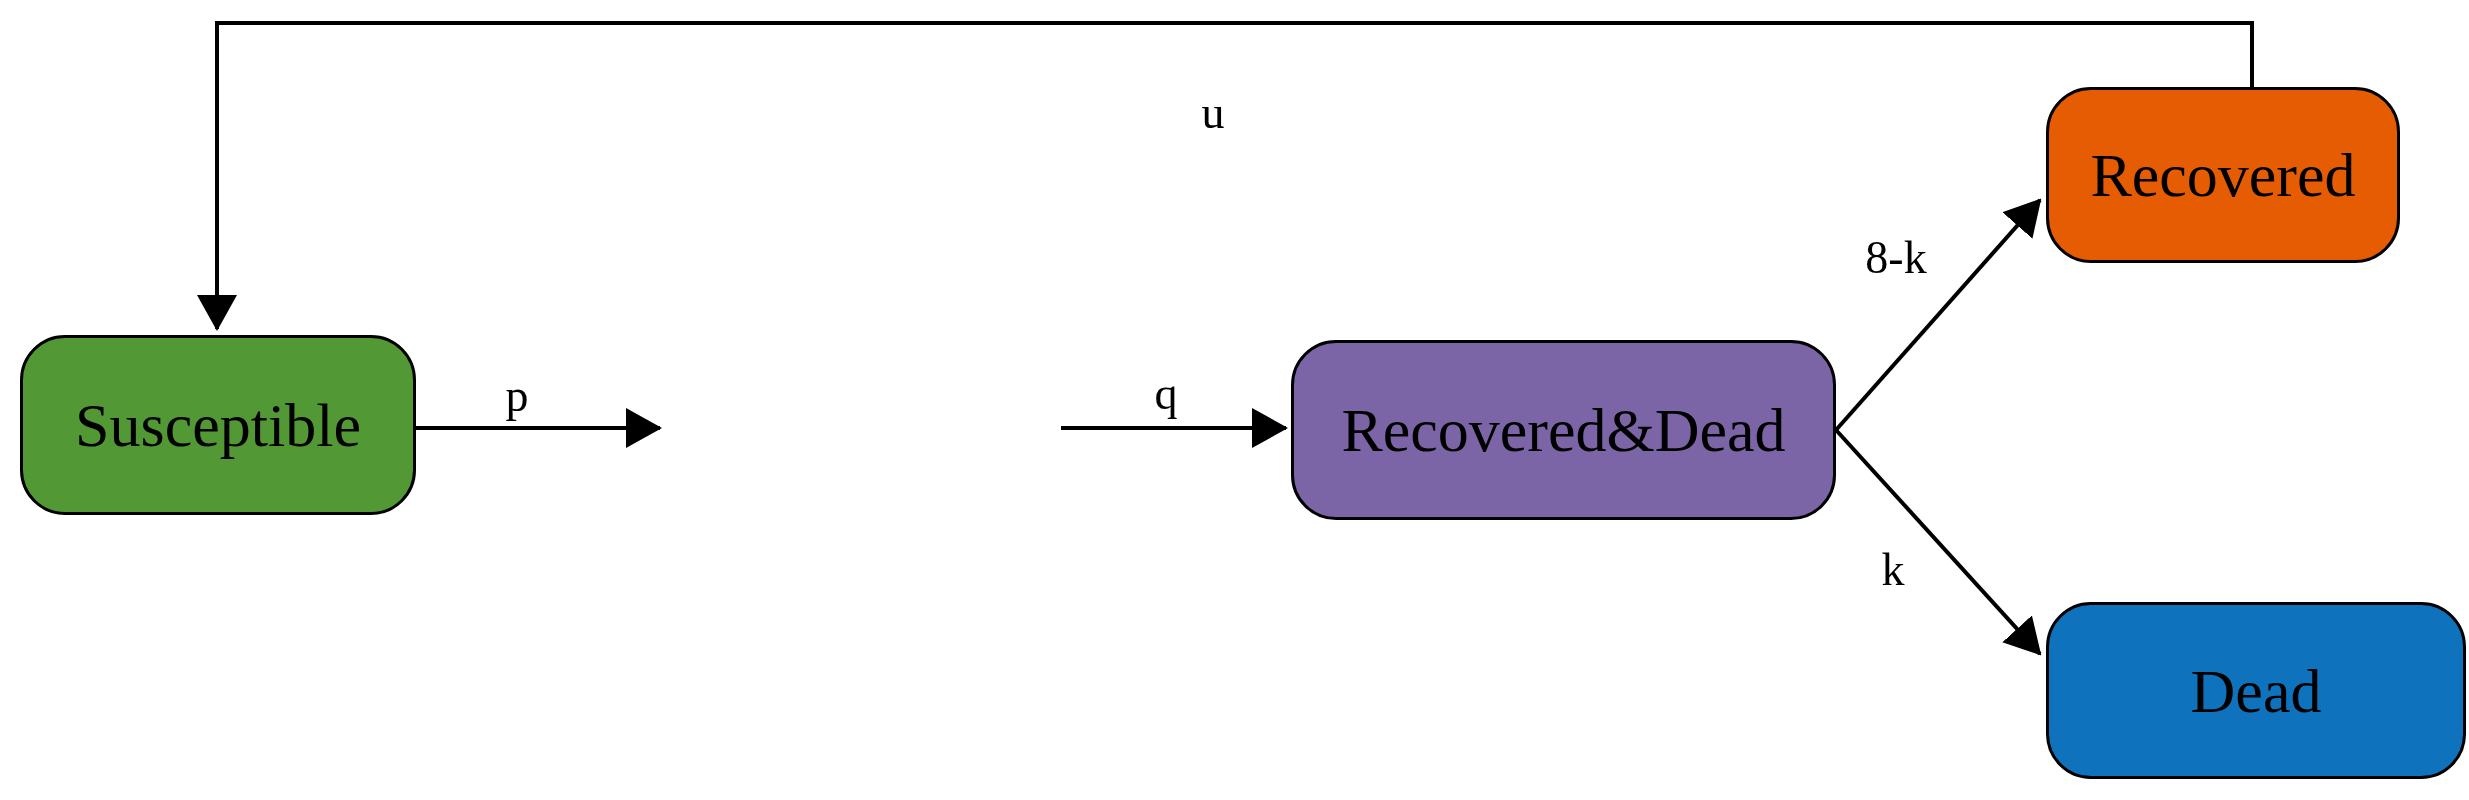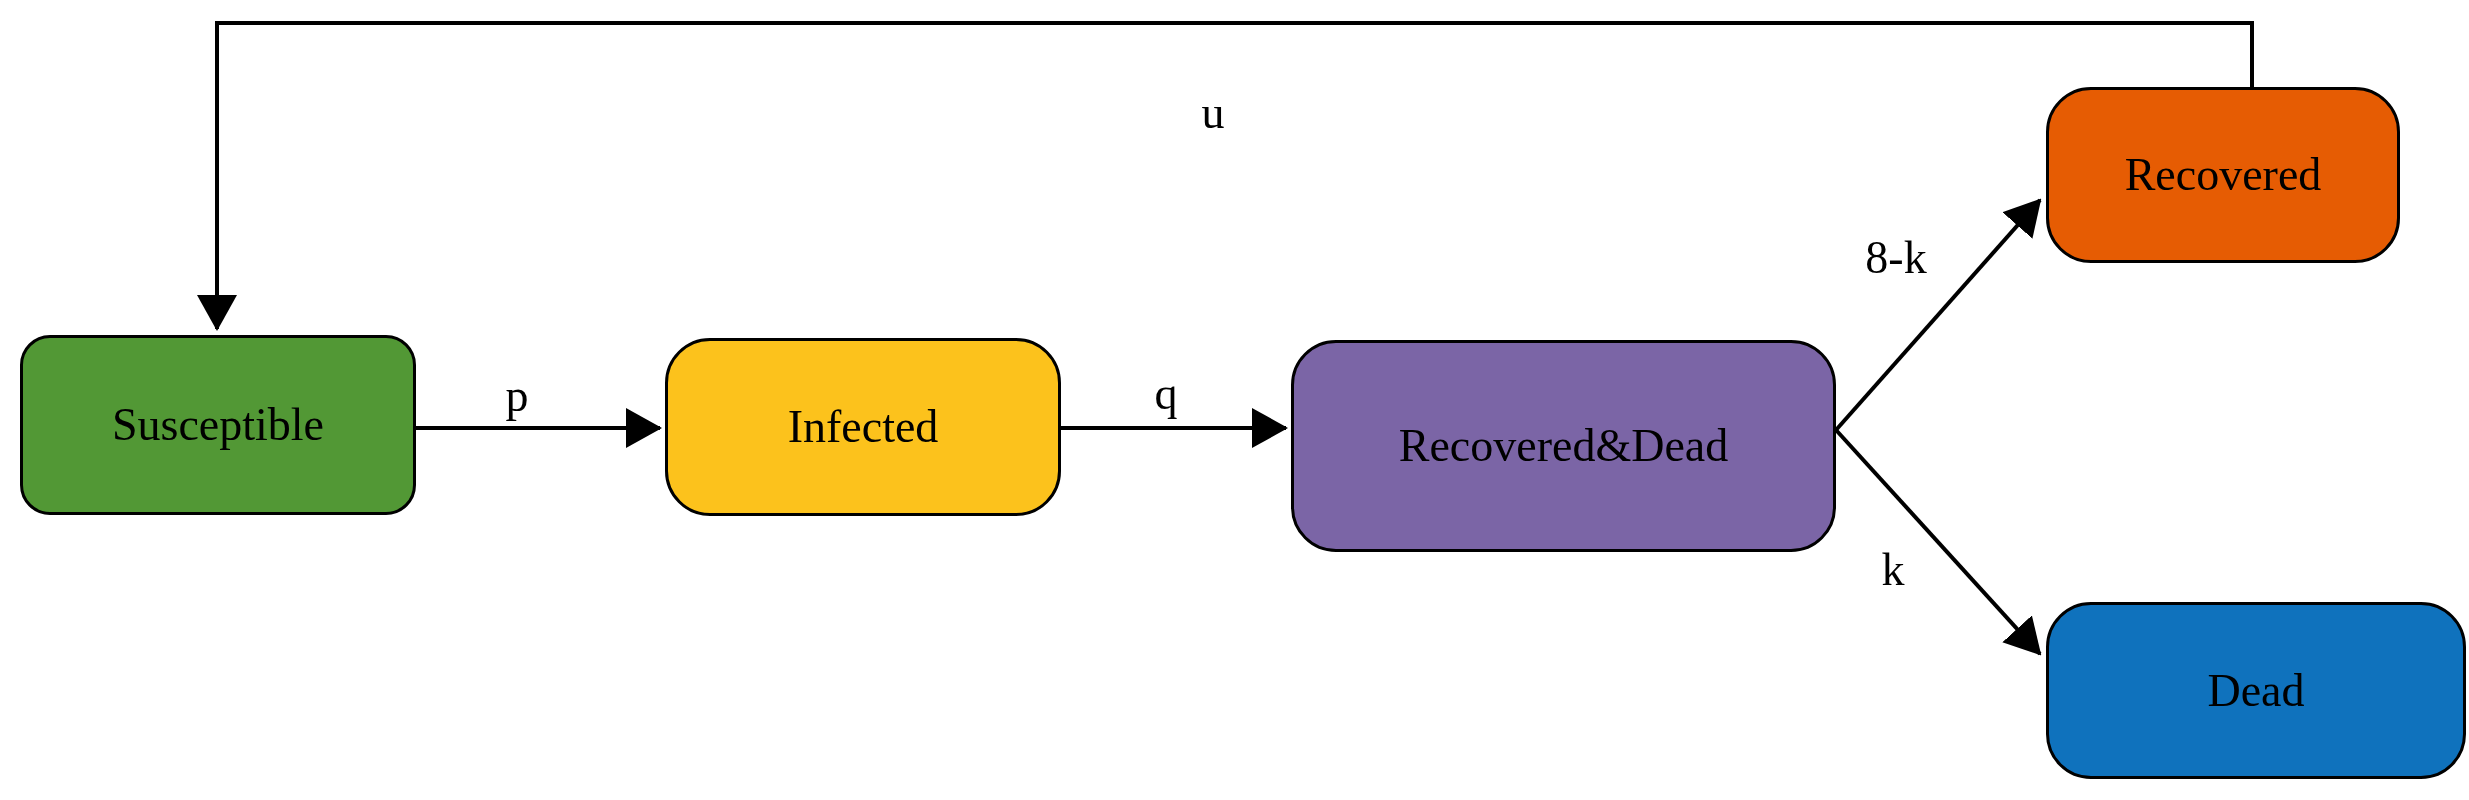--- a/index.html
+++ b/index.html
@@ -25,36 +25,36 @@
   .node {
     position: absolute;
     box-sizing: border-box;
     border: 3.5px solid #000000;
     border-radius: 45px;
     display: flex;
     align-items: center;
     justify-content: center;
   }
   .node-label {
-    font-size: 46px;
+    font-size: 62px;
     color: #000000;
     white-space: nowrap;
     line-height: 1;
   }
   .edge-label {
     position: absolute;
     transform: translate(-50%, -50%);
     font-size: 46px;
     color: #000000;
     white-space: nowrap;
     line-height: 1;
   }
-  .node-susceptible   { left: 20px;   top: 335px; width: 396px; height: 180px; border-radius: 30px; }
+  .node-susceptible   { left: 20px;   top: 335px; width: 396px; height: 180px; }
   .node-infected      { left: 665px;  top: 338px; width: 396px; height: 178px; }
-  .node-recovered-dead{ left: 1291px; top: 340px; width: 545px; height: 212px; }
+  .node-recovered-dead{ left: 1291px; top: 340px; width: 545px; height: 180px; }
   .node-recovered     { left: 2046px; top: 87px;  width: 354px; height: 176px; }
   .node-dead          { left: 2046px; top: 602px; width: 420px; height: 177px; }
   .edge-label-p   { left: 517px;  top: 396px; }
   .edge-label-q   { left: 1166px; top: 394px; }
   .edge-label-1k  { left: 1896px; top: 258px; }
   .edge-label-k   { left: 1893px; top: 570px; }
   .edge-label-u   { left: 1213px; top: 113px; }
 </style>
 </head>
 <body>
@@ -71,23 +71,20 @@
     <path d="M1061,428 L1286,428" stroke="#000000" stroke-width="4" fill="none" marker-end="url(#arrowhead)"></path>
     <path d="M1836,430 L2040,200" stroke="#000000" stroke-width="4" fill="none" marker-end="url(#arrowhead)"></path>
     <path d="M1836,430 L2040,654" stroke="#000000" stroke-width="4" fill="none" marker-end="url(#arrowhead)"></path>
     <path d="M2252,87 L2252,23 L217,23 L217,329" stroke="#000000" stroke-width="4" fill="none" marker-end="url(#arrowhead)"></path>
   </svg>
 
   <div class="node node-susceptible" style="background-color: rgb(82, 152, 53);">
     <span class="node-label">Susceptible</span>
   </div>
 
-  <div class="node node-infected" style="background-color: rgb(252, 194, 28);">
-    <span class="node-label">Infected</span>
-  </div>
 
   <div class="node node-recovered-dead" style="background-color: rgb(123, 101, 166);">
     <span class="node-label">Recovered&amp;Dead</span>
   </div>
 
   <div class="node node-recovered" style="background-color: rgb(230, 92, 3);">
     <span class="node-label">Recovered</span>
   </div>
 
   <div class="node node-dead" style="background-color: rgb(15, 114, 189);">

